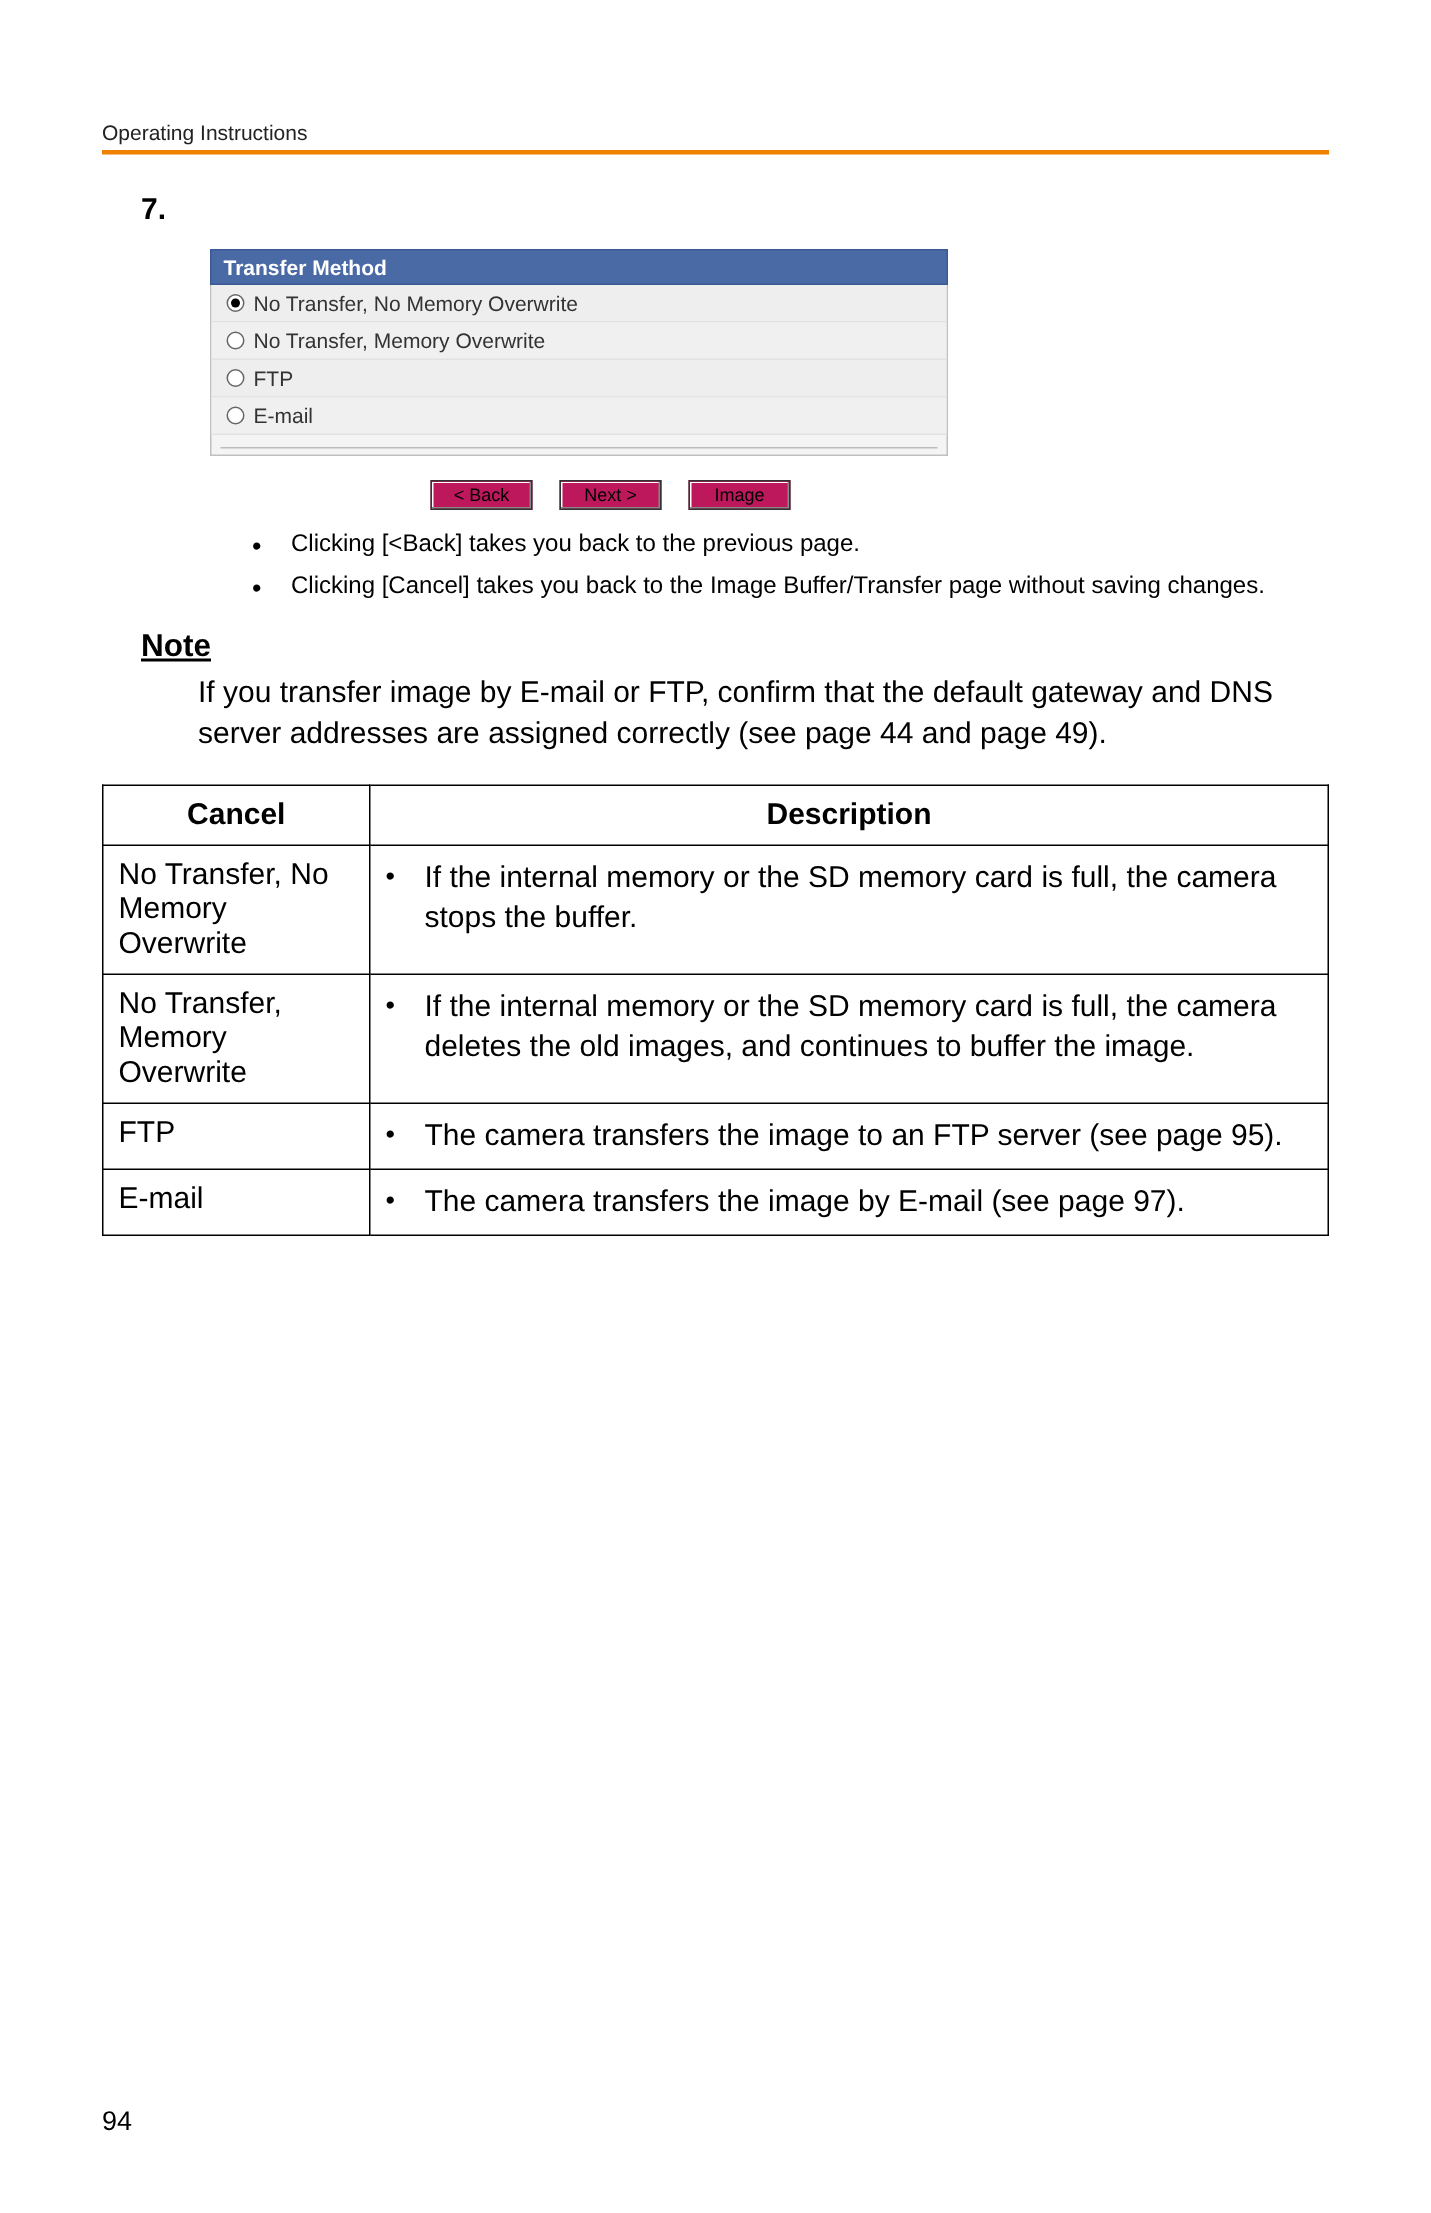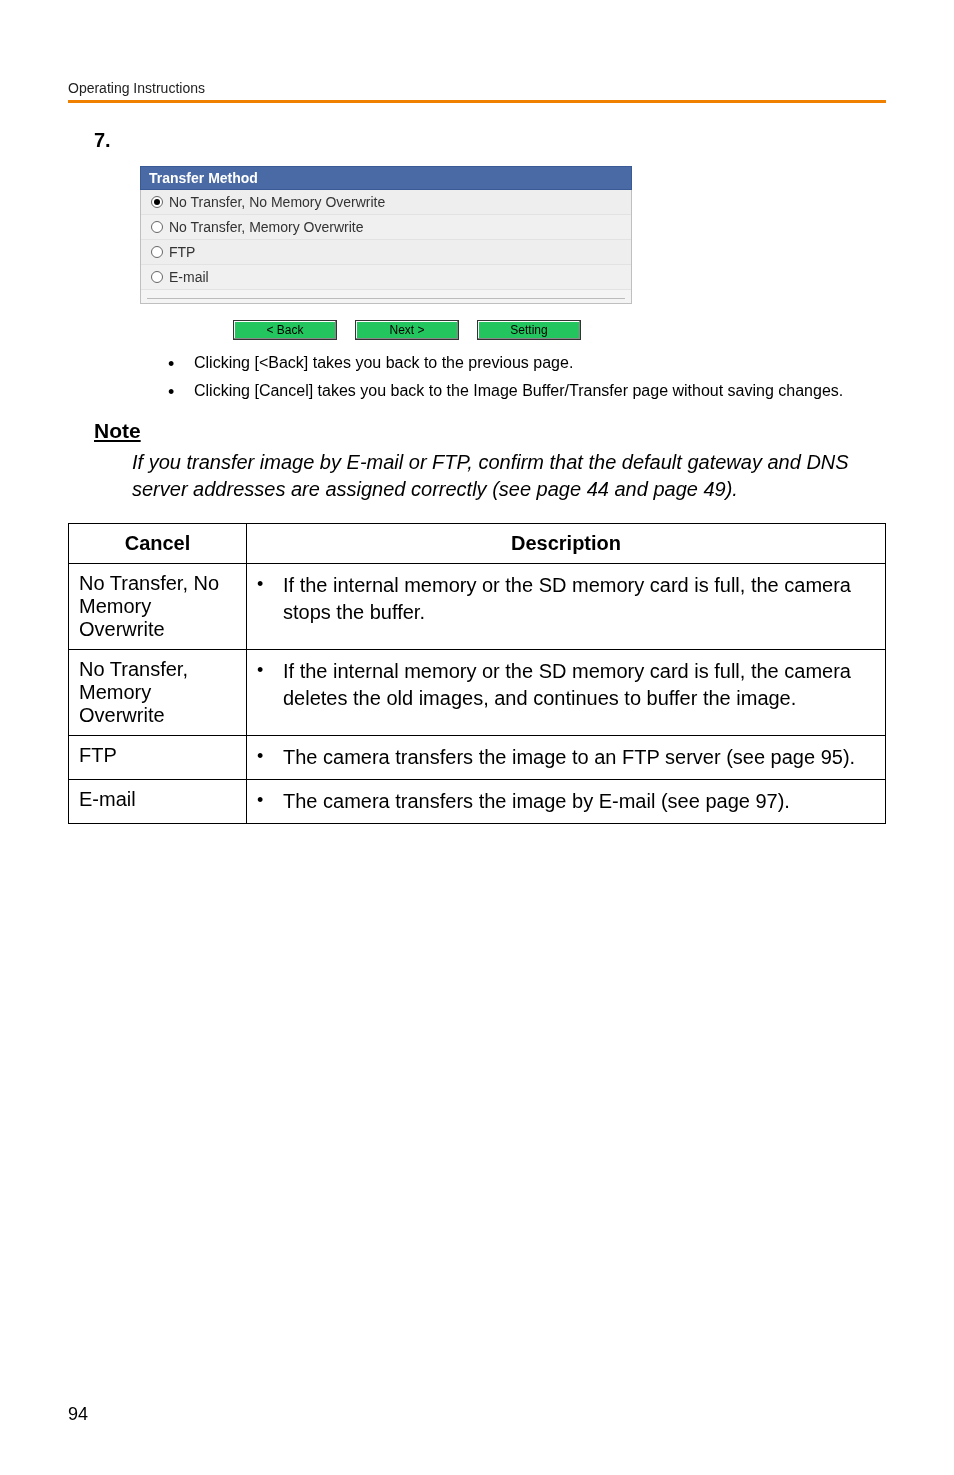--- a/index.html
+++ b/index.html
@@ -14,27 +14,27 @@
   .dialog { width: 492px; }
   .dialog-title { background: #4a6aa5; color: #fff; font-weight: bold; font-size: 14px; padding: 3px 8px; border: 1px solid #3a5a95; }
   .dialog-body { border-left: 1px solid #bfbfbf; border-right: 1px solid #bfbfbf; border-bottom: 1px solid #bfbfbf; background: #f4f4f4; }
   .opt-row { display: flex; align-items: center; gap: 6px; padding: 4px 10px; font-size: 14px; color: #333; background: #eeeeee; border-bottom: 1px solid #e2e2e2; }
   .opt-row:nth-child(even) { background: #f0f0f0; }
   .radio { width: 12px; height: 12px; border: 1px solid #666; border-radius: 50%; display: inline-flex; align-items: center; justify-content: center; background: #fff; flex: none; }
   .radio .dot { width: 6px; height: 6px; background: #000; border-radius: 50%; }
   .dialog-sep { height: 8px; }
   .dialog-hr { height: 1px; background: #bbb; margin: 0 6px 4px 6px; }
   .dialog-buttons { display: flex; justify-content: center; gap: 18px; padding: 2px 0 4px 0; margin-left: 72px; width: 534px; }
-  .btn { width: 104px; height: 20px; font-size: 12px; background: #22c55e; border: 1px solid #333; box-shadow: inset -1px -1px 0 #888, inset 1px 1px 0 #fff; display: inline-flex; align-items: center; justify-content: center; color: #000; }
+  .btn { width: 68px; height: 20px; font-size: 12px; background: #be185d; border: 1px solid #333; box-shadow: inset -1px -1px 0 #888, inset 1px 1px 0 #fff; display: inline-flex; align-items: center; justify-content: center; color: #000; }
   .bullets { margin-left: 100px; margin-top: 8px; margin-bottom: 14px; }
   .bullet-row { display: flex; align-items: flex-start; margin-bottom: 4px; }
   .bullet-dot { width: 26px; flex: none; font-size: 18px; line-height: 1.35; text-align: left; }
   .bullet-text { font-size: 16px; line-height: 1.35; }
   .note-heading { font-weight: bold; font-size: 21px; text-decoration: underline; margin-left: 26px; margin-bottom: 6px; }
-  .note-body { font-size: 20px; line-height: 1.35; margin-left: 64px; margin-right: 0; margin-bottom: 20px; font-style: italic; }
+  .note-body { font-size: 20px; line-height: 1.35; margin-left: 64px; margin-right: 0; margin-bottom: 20px; }
   table.settings { border-collapse: collapse; width: 100%; margin-left: 0; }
   table.settings th, table.settings td { border: 1.5px solid #000; padding: 8px 10px; font-size: 20px; vertical-align: top; text-align: left; }
   table.settings th { font-weight: bold; text-align: center; }
   .col-setting { width: 178px; }
   .desc-cell { display: flex; align-items: flex-start; }
   .desc-bullet { width: 26px; flex: none; font-size: 18px; line-height: 1.35; }
   .desc-text { font-size: 20px; line-height: 1.35; }
   .page-num { position: absolute; bottom: 50px; left: 68px; font-size: 18px; }
 </style>
 </head>
@@ -72,21 +72,21 @@
         </div>
         <div class="dialog-sep"></div>
         <div class="dialog-hr"></div>
       </div>
     </div>
   </div>
 
   <div class="dialog-buttons">
     <div class="btn">&lt; Back</div>
     <div class="btn">Next &gt;</div>
-    <div class="btn">Setting</div>
+    <div class="btn">Image</div>
   </div>
 
   <div class="bullets">
     <div class="bullet-row">
       <div class="bullet-dot">•</div>
       <div class="bullet-text">Clicking [&lt;Back] takes you back to the previous page.</div>
     </div>
     <div class="bullet-row">
       <div class="bullet-dot">•</div>
       <div class="bullet-text">Clicking [Cancel] takes you back to the Image Buffer/Transfer page without saving changes.</div>

